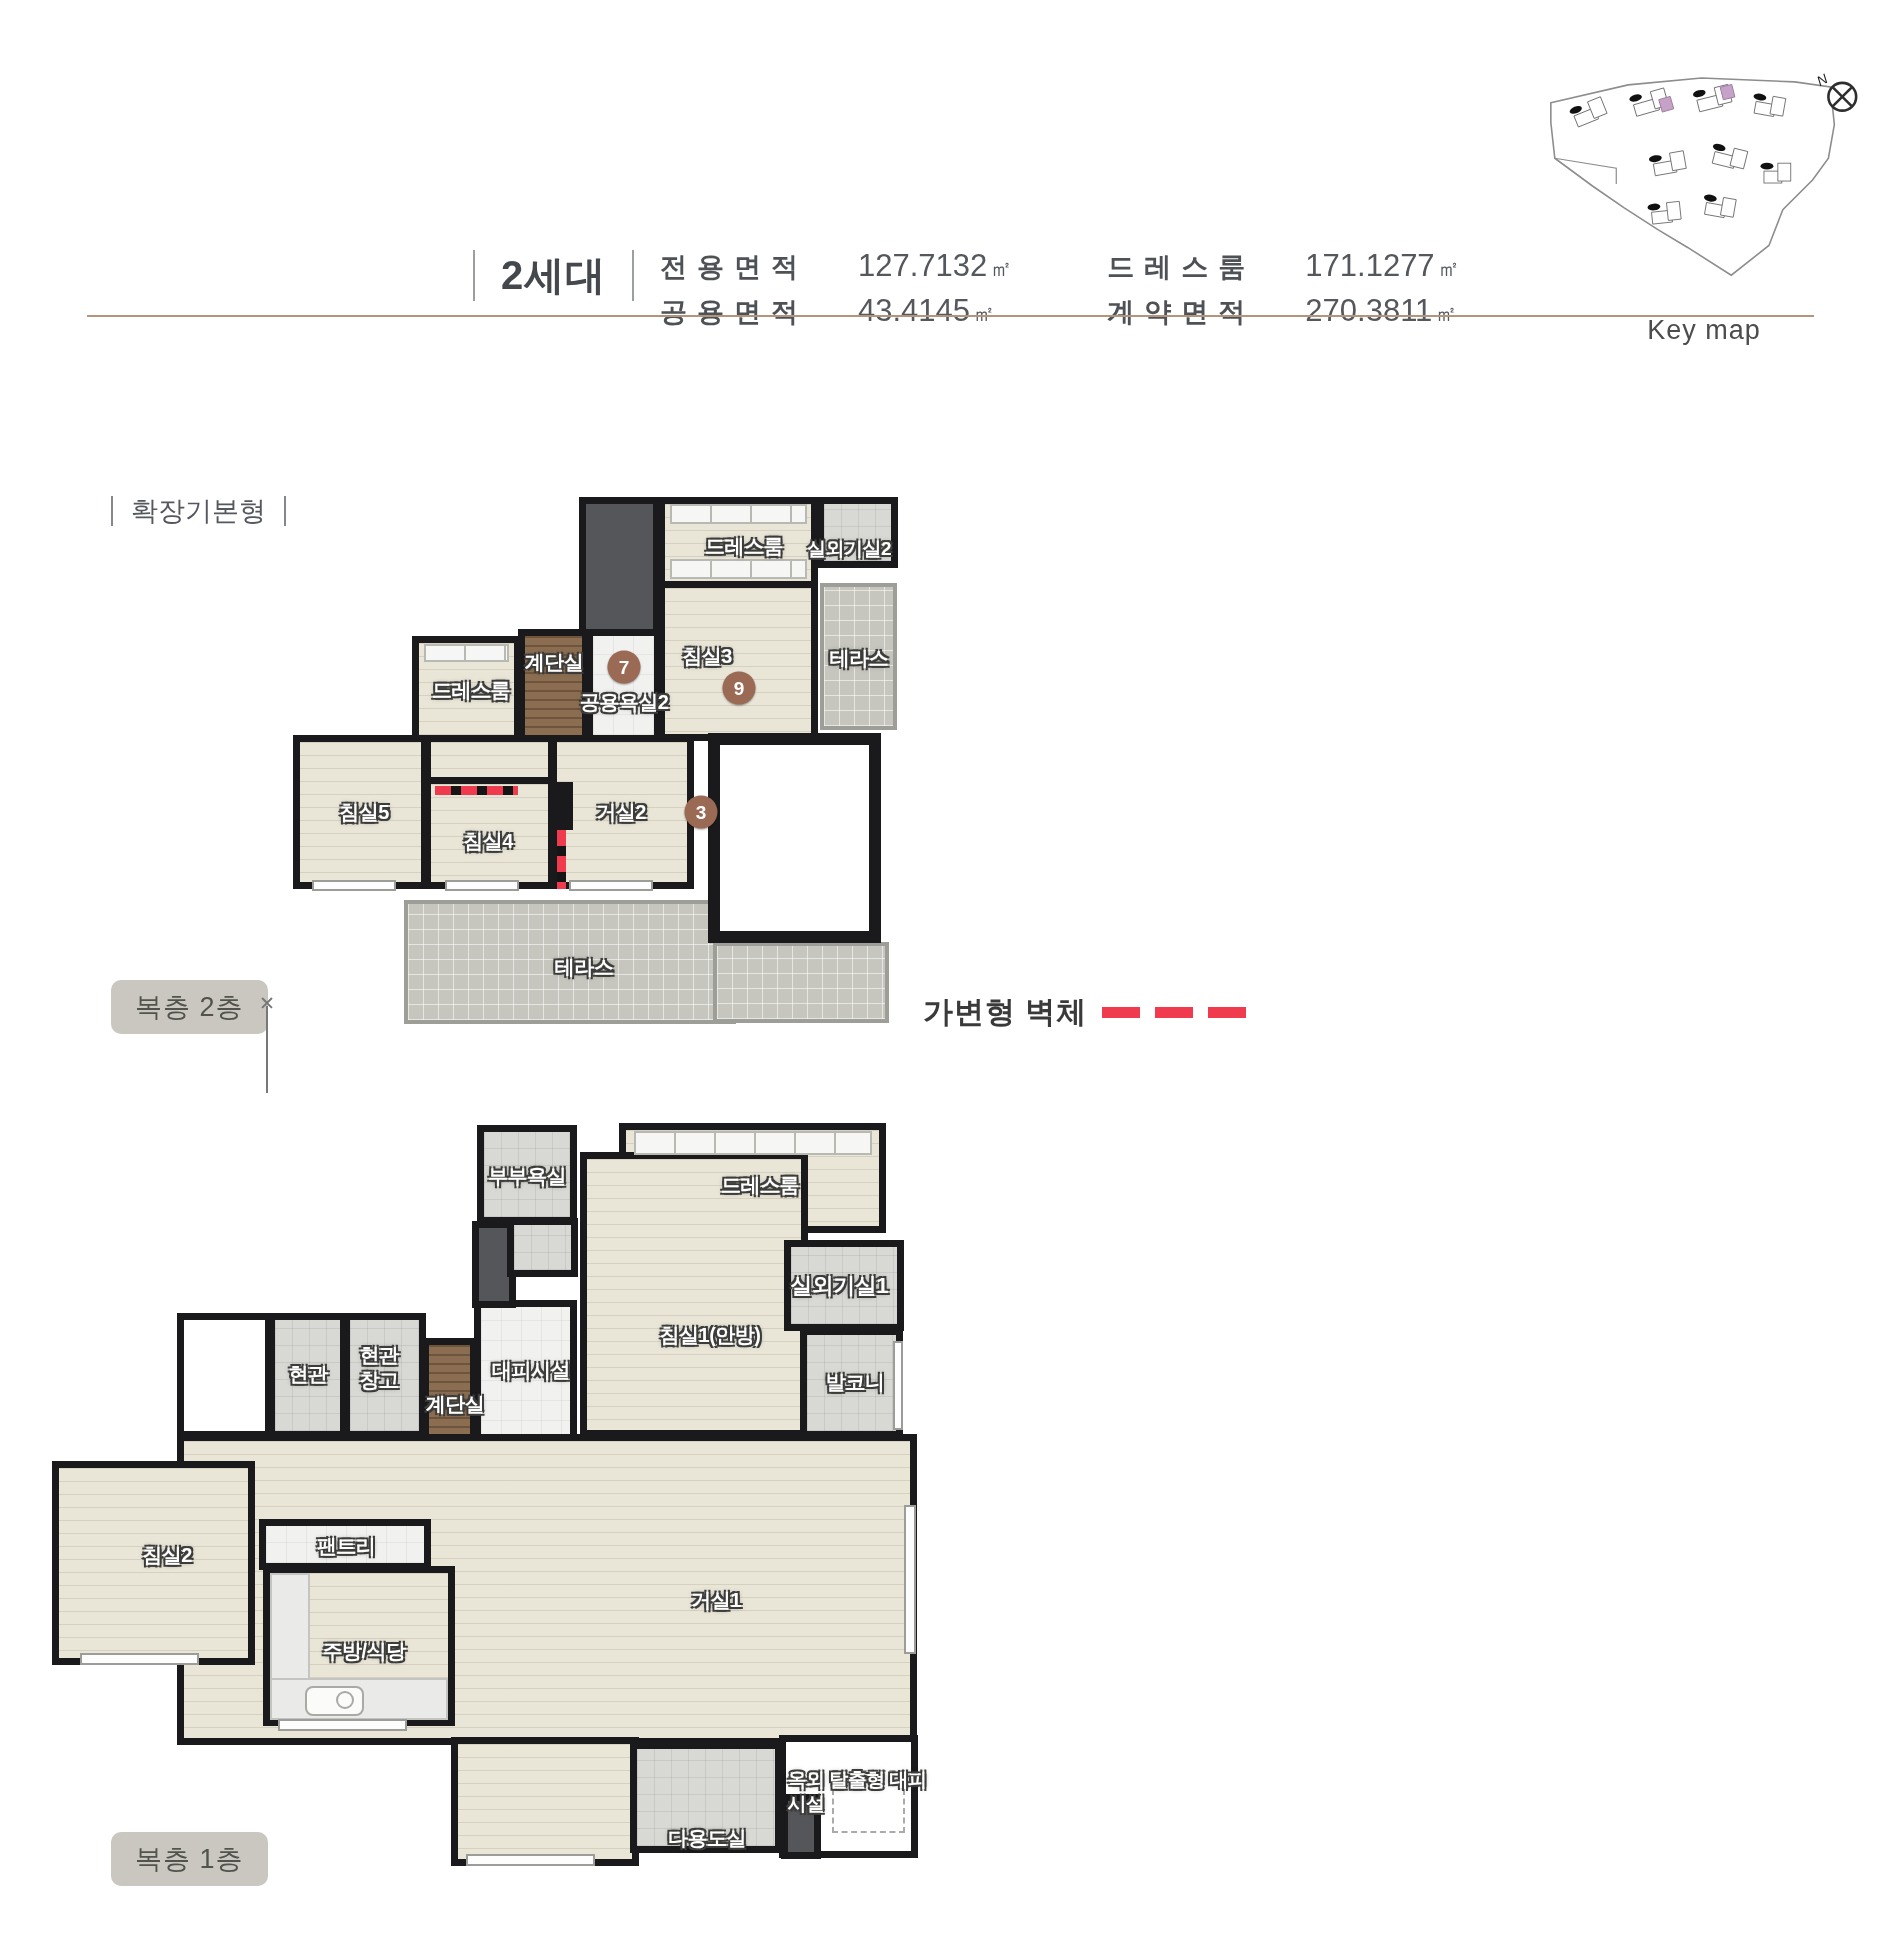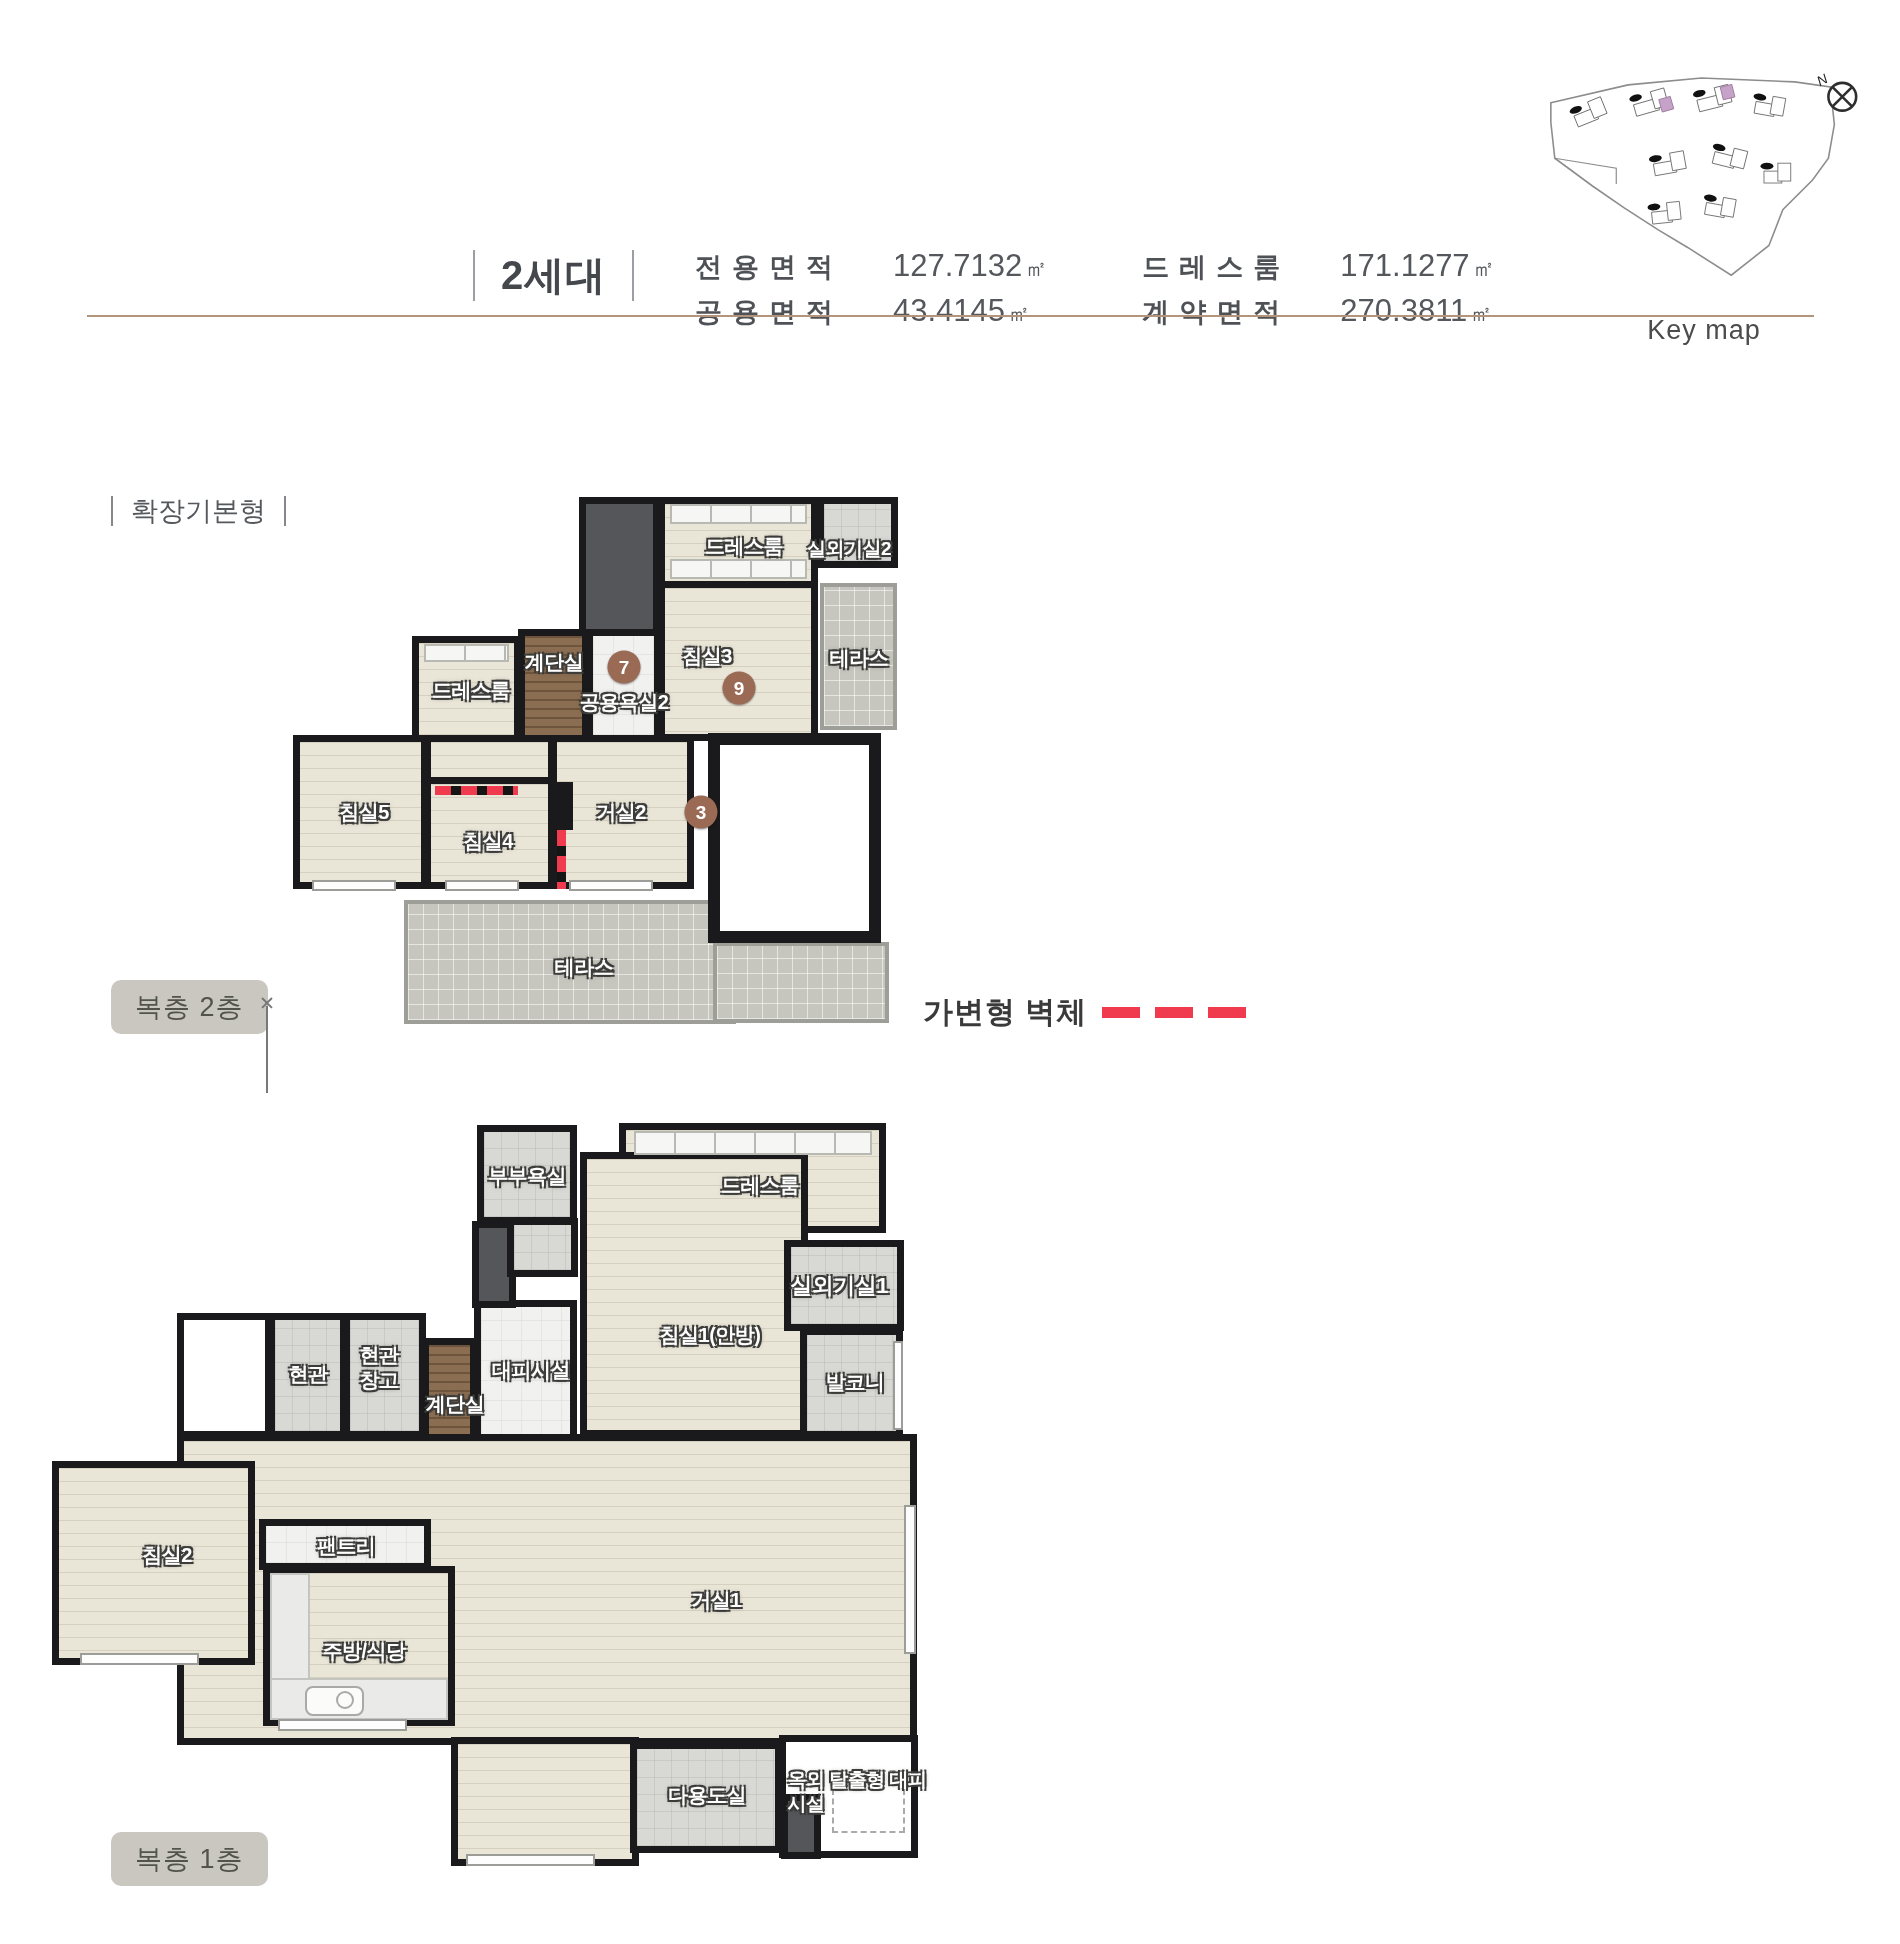--- a/index.html
+++ b/index.html
@@ -5,21 +5,21 @@
   html,body{margin:0;padding:0;background:#ffffff;}
   .page{position:relative;width:1901px;height:1944px;background:#fff;overflow:hidden;
         font-family:"Liberation Sans", sans-serif;color:#45484d;}
 
   
   .unit-code{position:absolute;left:85px;top:127px;font-family:"Liberation Serif", serif;
              font-size:170px;line-height:1;color:#63666b;font-weight:400;letter-spacing:2px;}
   .household{position:absolute;left:473px;top:246px;display:flex;align-items:center;gap:26px;height:59px;}
   .vbar{width:2px;height:51px;background:#9b9ea3;}
   .household-text{font-size:40px;font-weight:700;color:#44474c;letter-spacing:1px;}
-  .specs{position:absolute;left:695px;top:248px;display:grid;
+  .specs{position:absolute;left:660px;top:248px;display:grid;
          grid-template-columns:auto auto;column-gap:95px;row-gap:8px;}
   .spec-item{display:flex;align-items:baseline;white-space:nowrap;}
   .spec-label{font-size:27px;font-weight:700;color:#4e5156;letter-spacing:10px;width:174px;}
   .spec-value{font-size:31px;color:#54575c;margin-left:24px;}
   .spec-unit{font-size:22px;color:#54575c;margin-left:3px;}
   .divider{position:absolute;left:87px;top:315px;width:1727px;height:2px;background:#b2957a;}
 
   
   .keymap{position:absolute;left:1533px;top:61px;width:342px;}
   .keymap-caption{margin-top:2px;text-align:center;font-size:27px;color:#4c4c4c;letter-spacing:1px;}
@@ -280,20 +280,20 @@
     <div class="rlabel" style="left:799px;top:197px;font-size:22px;">실외기실1</div>
     <div class="rlabel" style="left:815px;top:293px;">발코니</div>
     <div class="rlabel" style="left:268px;top:285px;">현관</div>
     <div class="rlabel wrap" style="left:345px;top:279px;width:51px;white-space:normal;word-break:break-all;">현관창고</div>
     <div class="rlabel" style="left:415px;top:315px;">계단실</div>
     <div class="rlabel" style="left:491px;top:281px;">대피시설</div>
     <div class="rlabel" style="left:127px;top:466px;">침실2</div>
     <div class="rlabel" style="left:306px;top:457px;">팬트리</div>
     <div class="rlabel" style="left:324px;top:562px;">주방/식당</div>
     <div class="rlabel" style="left:676px;top:511px;">거실1</div>
-    <div class="rlabel" style="left:667px;top:706px;font-family:Liberation Mono, monospace;">다용도실</div>
+    <div class="rlabel" style="left:667px;top:749px;font-family:Liberation Mono, monospace;">다용도실</div>
     <div class="rlabel wrap" style="left:822px;top:703px;width:149px;font-size:19px;">옥외 탈출형 대피시설</div>
   </div>
 
   <div class="badge" style="left:111px;top:1832px;">복층 1층</div>
 
 </div>
 
 
 </body></html>

